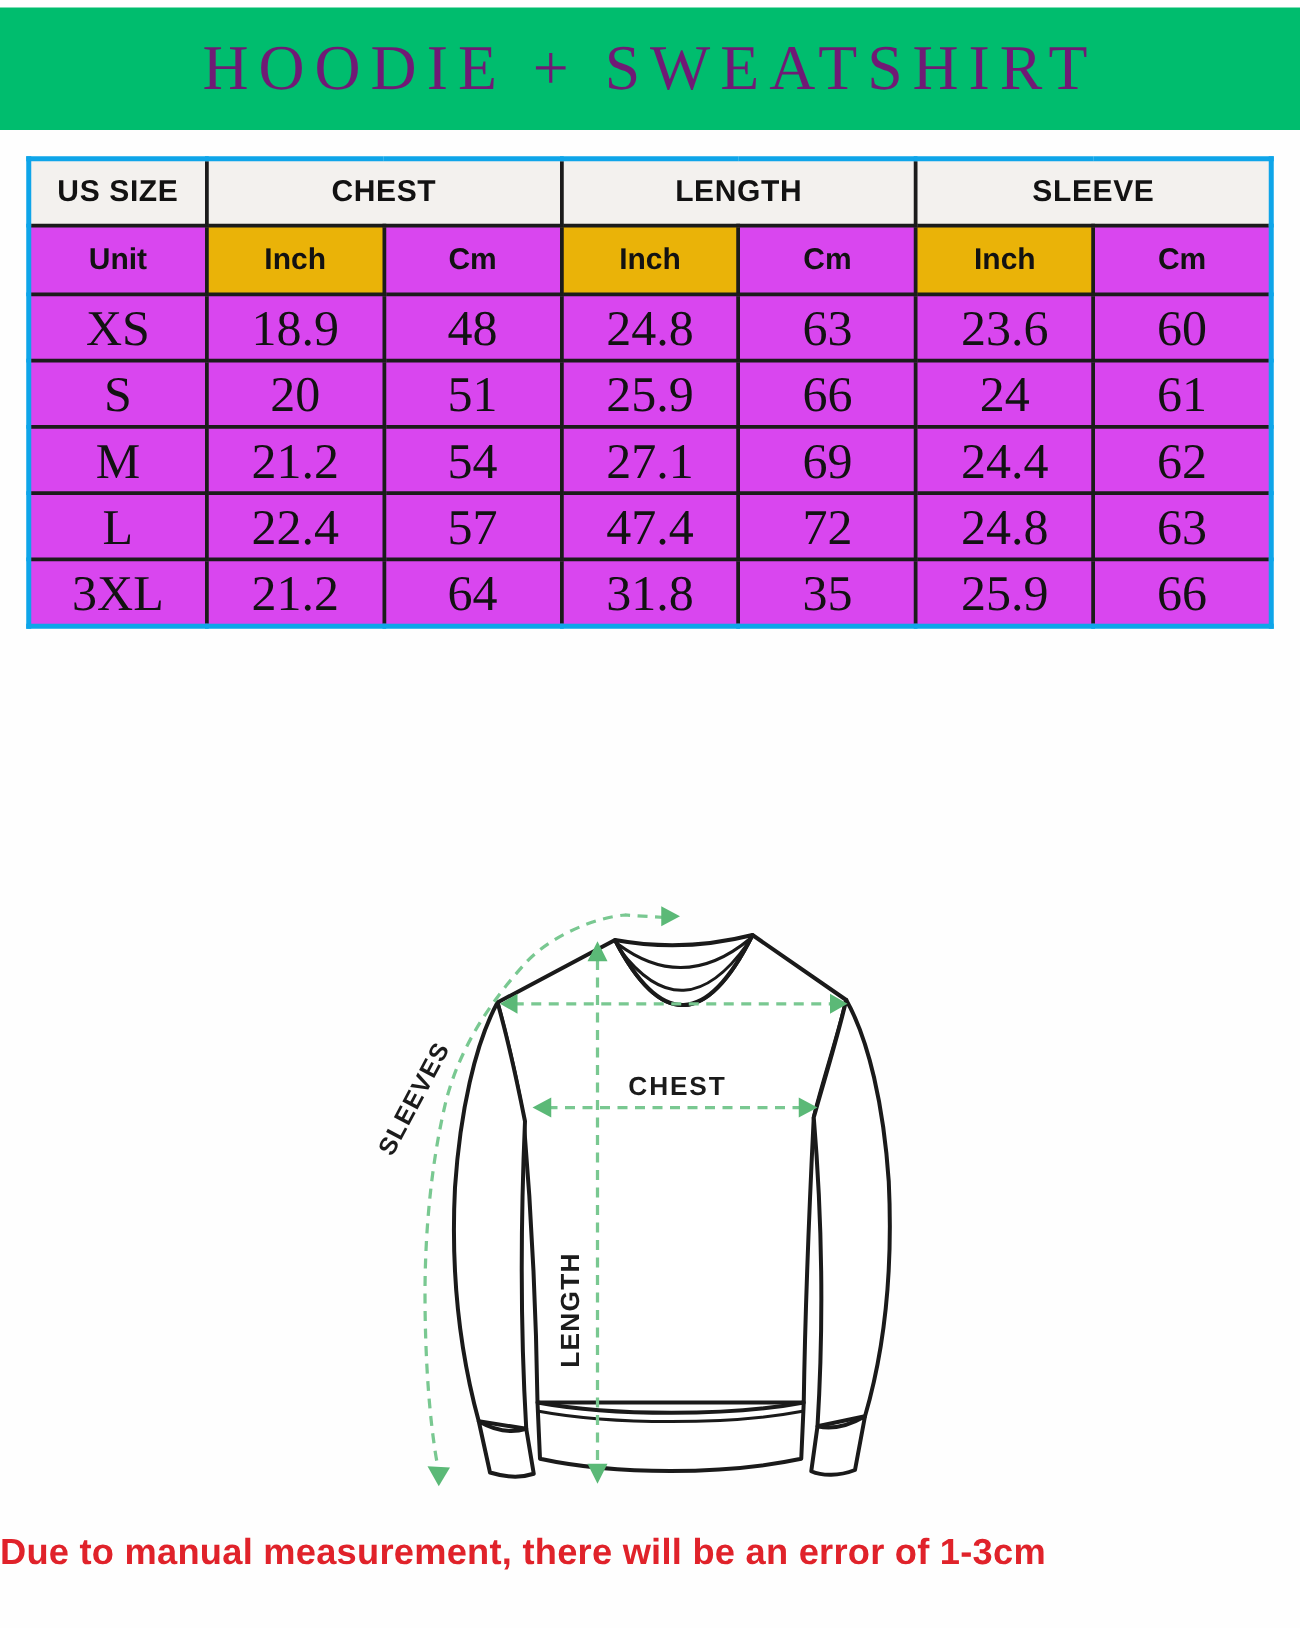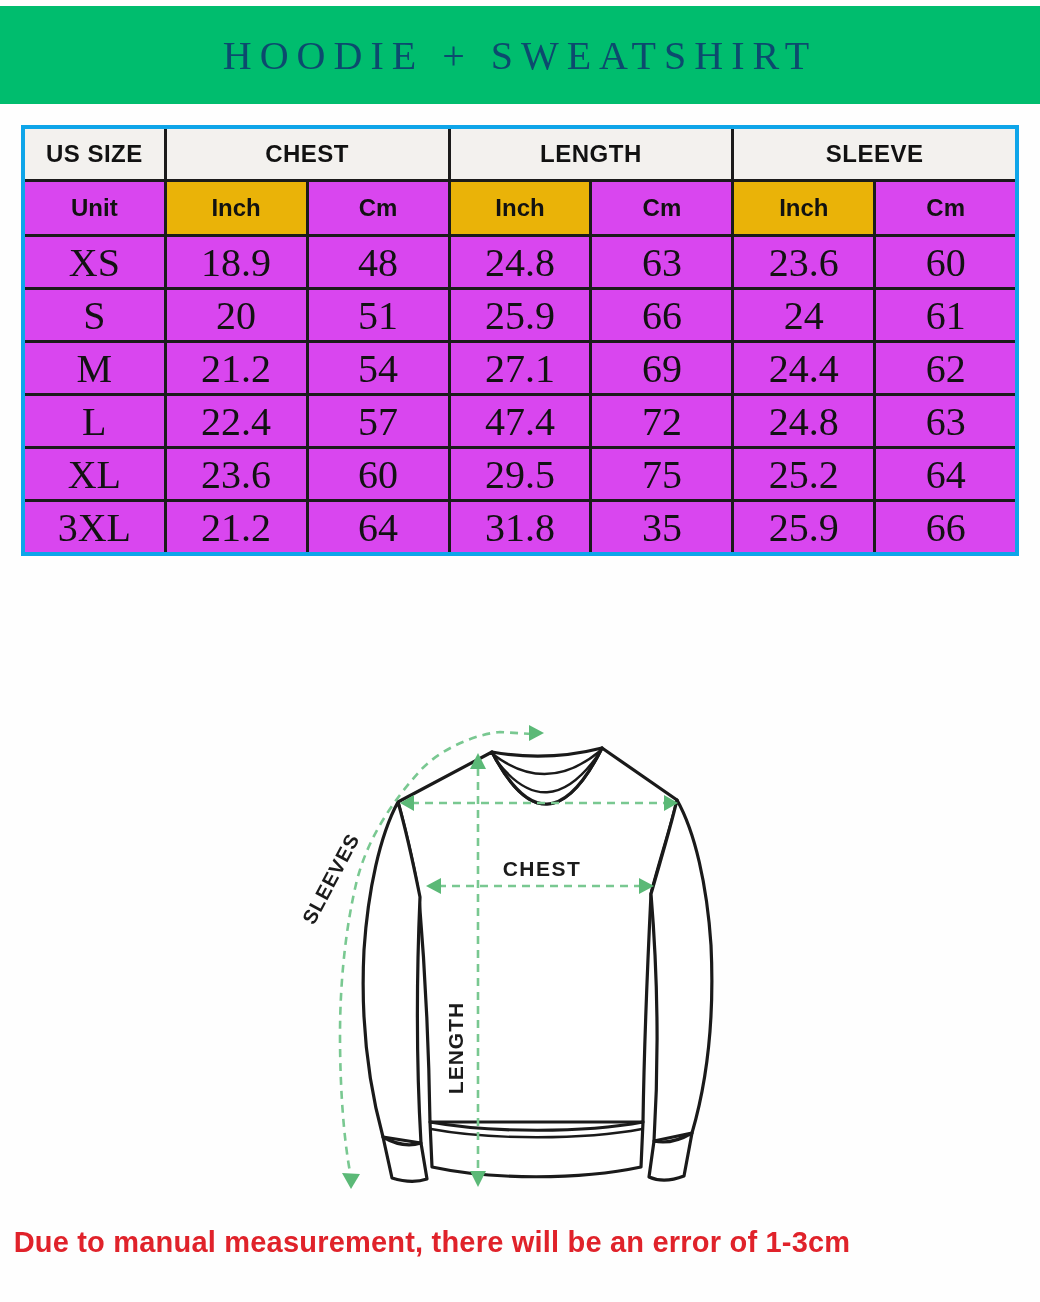--- a/index.html
+++ b/index.html
@@ -7,42 +7,42 @@
     width:1040px; height:1302px; position:relative;
     background:#fefefe; overflow:hidden;
     font-family:"Liberation Sans", sans-serif;
   }
   .banner {
     position:absolute; left:0; top:6px; width:1040px; height:98px;
     background:#00bd6e; display:flex; align-items:center; justify-content:center;
   }
   .banner-title {
     font-family:"Liberation Serif", serif;
-    font-size:40px; color:#0c4a6e; letter-spacing:8px; font-weight:400;
+    font-size:51px; color:#701a75; letter-spacing:8px; font-weight:400;
     white-space:nowrap;
   }
   table.size-table {
     position:absolute; left:21px; top:125px; width:998px;
     border-collapse:collapse; table-layout:fixed;
     border:4px solid #0ea5e9;
   }
   table.size-table th, table.size-table td {
     border:3px solid #1b1b1b; text-align:center; vertical-align:middle;
     padding:0; color:#121212;
   }
   tr.group-row th { height:50px; font-size:24px; font-weight:700; letter-spacing:0.5px; background:#f3f1ee; }
   tr.unit-row td { height:52px; font-size:24px; font-weight:700; background:#d946ef; }
   tr.data-row td {
     height:50px; font-family:"Liberation Serif", serif;
     font-size:40px; font-weight:400; background:#d946ef;
   }
   td.col-b, tr.unit-row td.col-b { background:#eab308; }
   .diagram { position:absolute; left:280px; top:690px; width:540px; height:540px; }
   .footnote {
-    position:absolute; left:0; top:1226px; width:864px; text-align:center;
+    position:absolute; left:0; top:1226px; width:864px; 
     color:#e0222a; font-size:29px; font-weight:700; letter-spacing:0.2px;
   }
   svg .garment { fill:#ffffff; stroke:#1a1a1a; stroke-width:3.2; stroke-linejoin:round; stroke-linecap:round; }
   svg .seam { fill:none; stroke:#1a1a1a; stroke-width:2.4; stroke-linecap:round; }
   svg .measure { fill:none; stroke:#79c891; stroke-width:2.6; stroke-dasharray:8 6; }
   svg .arrow { fill:#5bb977; stroke:none; }
   svg .dlabel { font-family:"Liberation Sans", sans-serif; font-weight:700; fill:#1b1b1b; }
 </style>
 </head>
 <body>
@@ -107,29 +107,20 @@
   <tr class="data-row">
     <td>L</td>
     <td class="col-b">22.4</td>
     <td>57</td>
     <td class="col-b">47.4</td>
     <td>72</td>
     <td class="col-b">24.8</td>
     <td>63</td>
   </tr>
   <tr class="data-row">
-    <td>XL</td>
-    <td class="col-b">23.6</td>
-    <td>60</td>
-    <td class="col-b">29.5</td>
-    <td>75</td>
-    <td class="col-b">25.2</td>
-    <td>64</td>
-  </tr>
-  <tr class="data-row">
     <td>3XL</td>
     <td class="col-b">21.2</td>
     <td>64</td>
     <td class="col-b">31.8</td>
     <td>35</td>
     <td class="col-b">25.9</td>
     <td>66</td>
   </tr>
 </tbody>
   </table>

